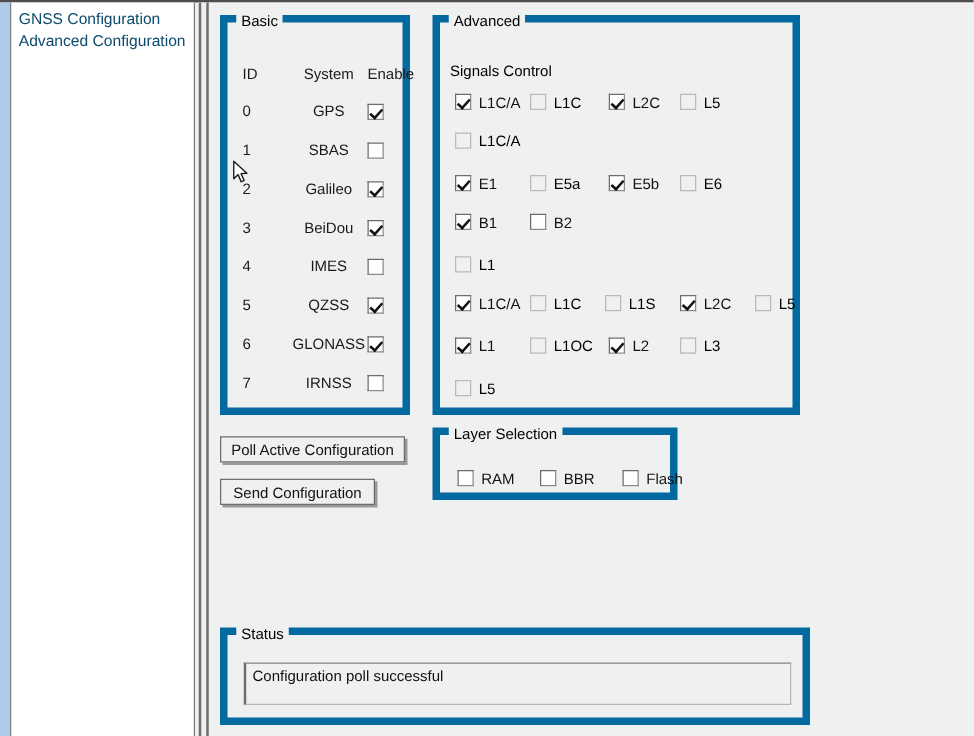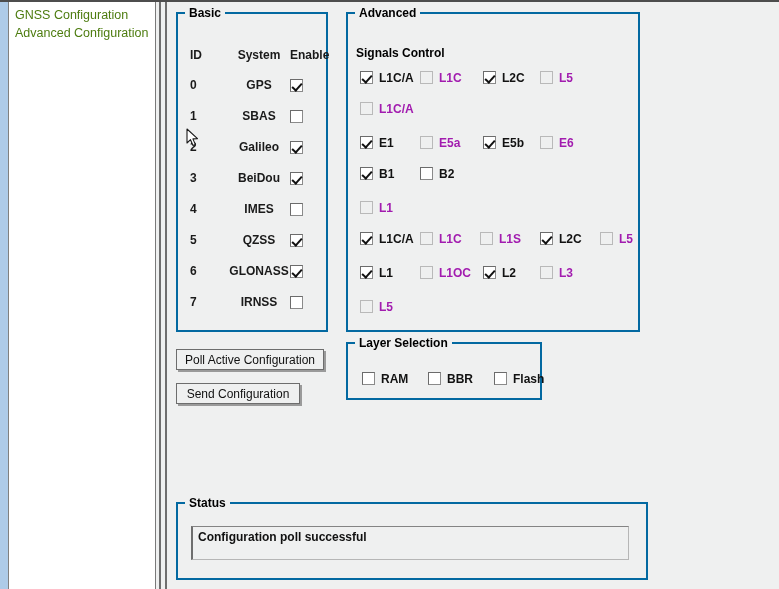--- a/index.html
+++ b/index.html
@@ -27,21 +27,21 @@
   #sidebar {
     position: absolute; left: 8px; top: 0; width: 148px; height: 589px;
     background: #ffffff;
     border-left: 1px solid #808080;
     border-right: 1px solid #7a7a7a;
     padding: 4px 0 0 6px;
   }
   .nav-item {
     height: 18px; line-height: 18px;
     font-size: 12.5px;
-    color: #4d7c0f;
+    color: #0c4a6e;
     white-space: nowrap;
     cursor: default;
   }
 
   
   #splitter {
     position: absolute; left: 158px; top: 0; width: 10px; height: 589px;
     background: #eef0f0;
   }
   #splitter .bar-a {
@@ -55,23 +55,22 @@
 
   
   #main {
     position: absolute; left: 168px; top: 0; right: 0; bottom: 0;
     background: #eff0f0;
   }
 
   
   .group {
     position: absolute;
-    border: 2px solid #0369a1;
+    border: 6px solid #0369a1;
     background: transparent;
-    font-weight: bold;
   }
   .group > .legend {
     position: absolute;
     top: -8px; left: 7px;
     padding: 0 4px;
     background: #eff0f0;
     font-size: 12px;
     color: #000;
     white-space: nowrap;
   }
@@ -113,21 +112,21 @@
   }
 
   .chk-line { position: absolute; white-space: nowrap; line-height: 14px; }
   .chk-line .lbl {
     display: inline-block;
     margin-left: 6px;
     font-size: 12px;
     color: #121212;
     vertical-align: middle;
   }
-  .chk-line.dis .lbl { color: #a21caf; }
+  .chk-line.dis .lbl { color: #000000; }
 
   
   #advanced-group { left: 178px; top: 10px; width: 294px; height: 320px; }
   #signals-title { position: absolute; left: 8px; top: 32px; font-size: 12px; }
   .sig-row { position: absolute; left: 0; width: 294px; height: 22px; }
 
   
   .btn {
     position: absolute;
     background: #eff0f0;

